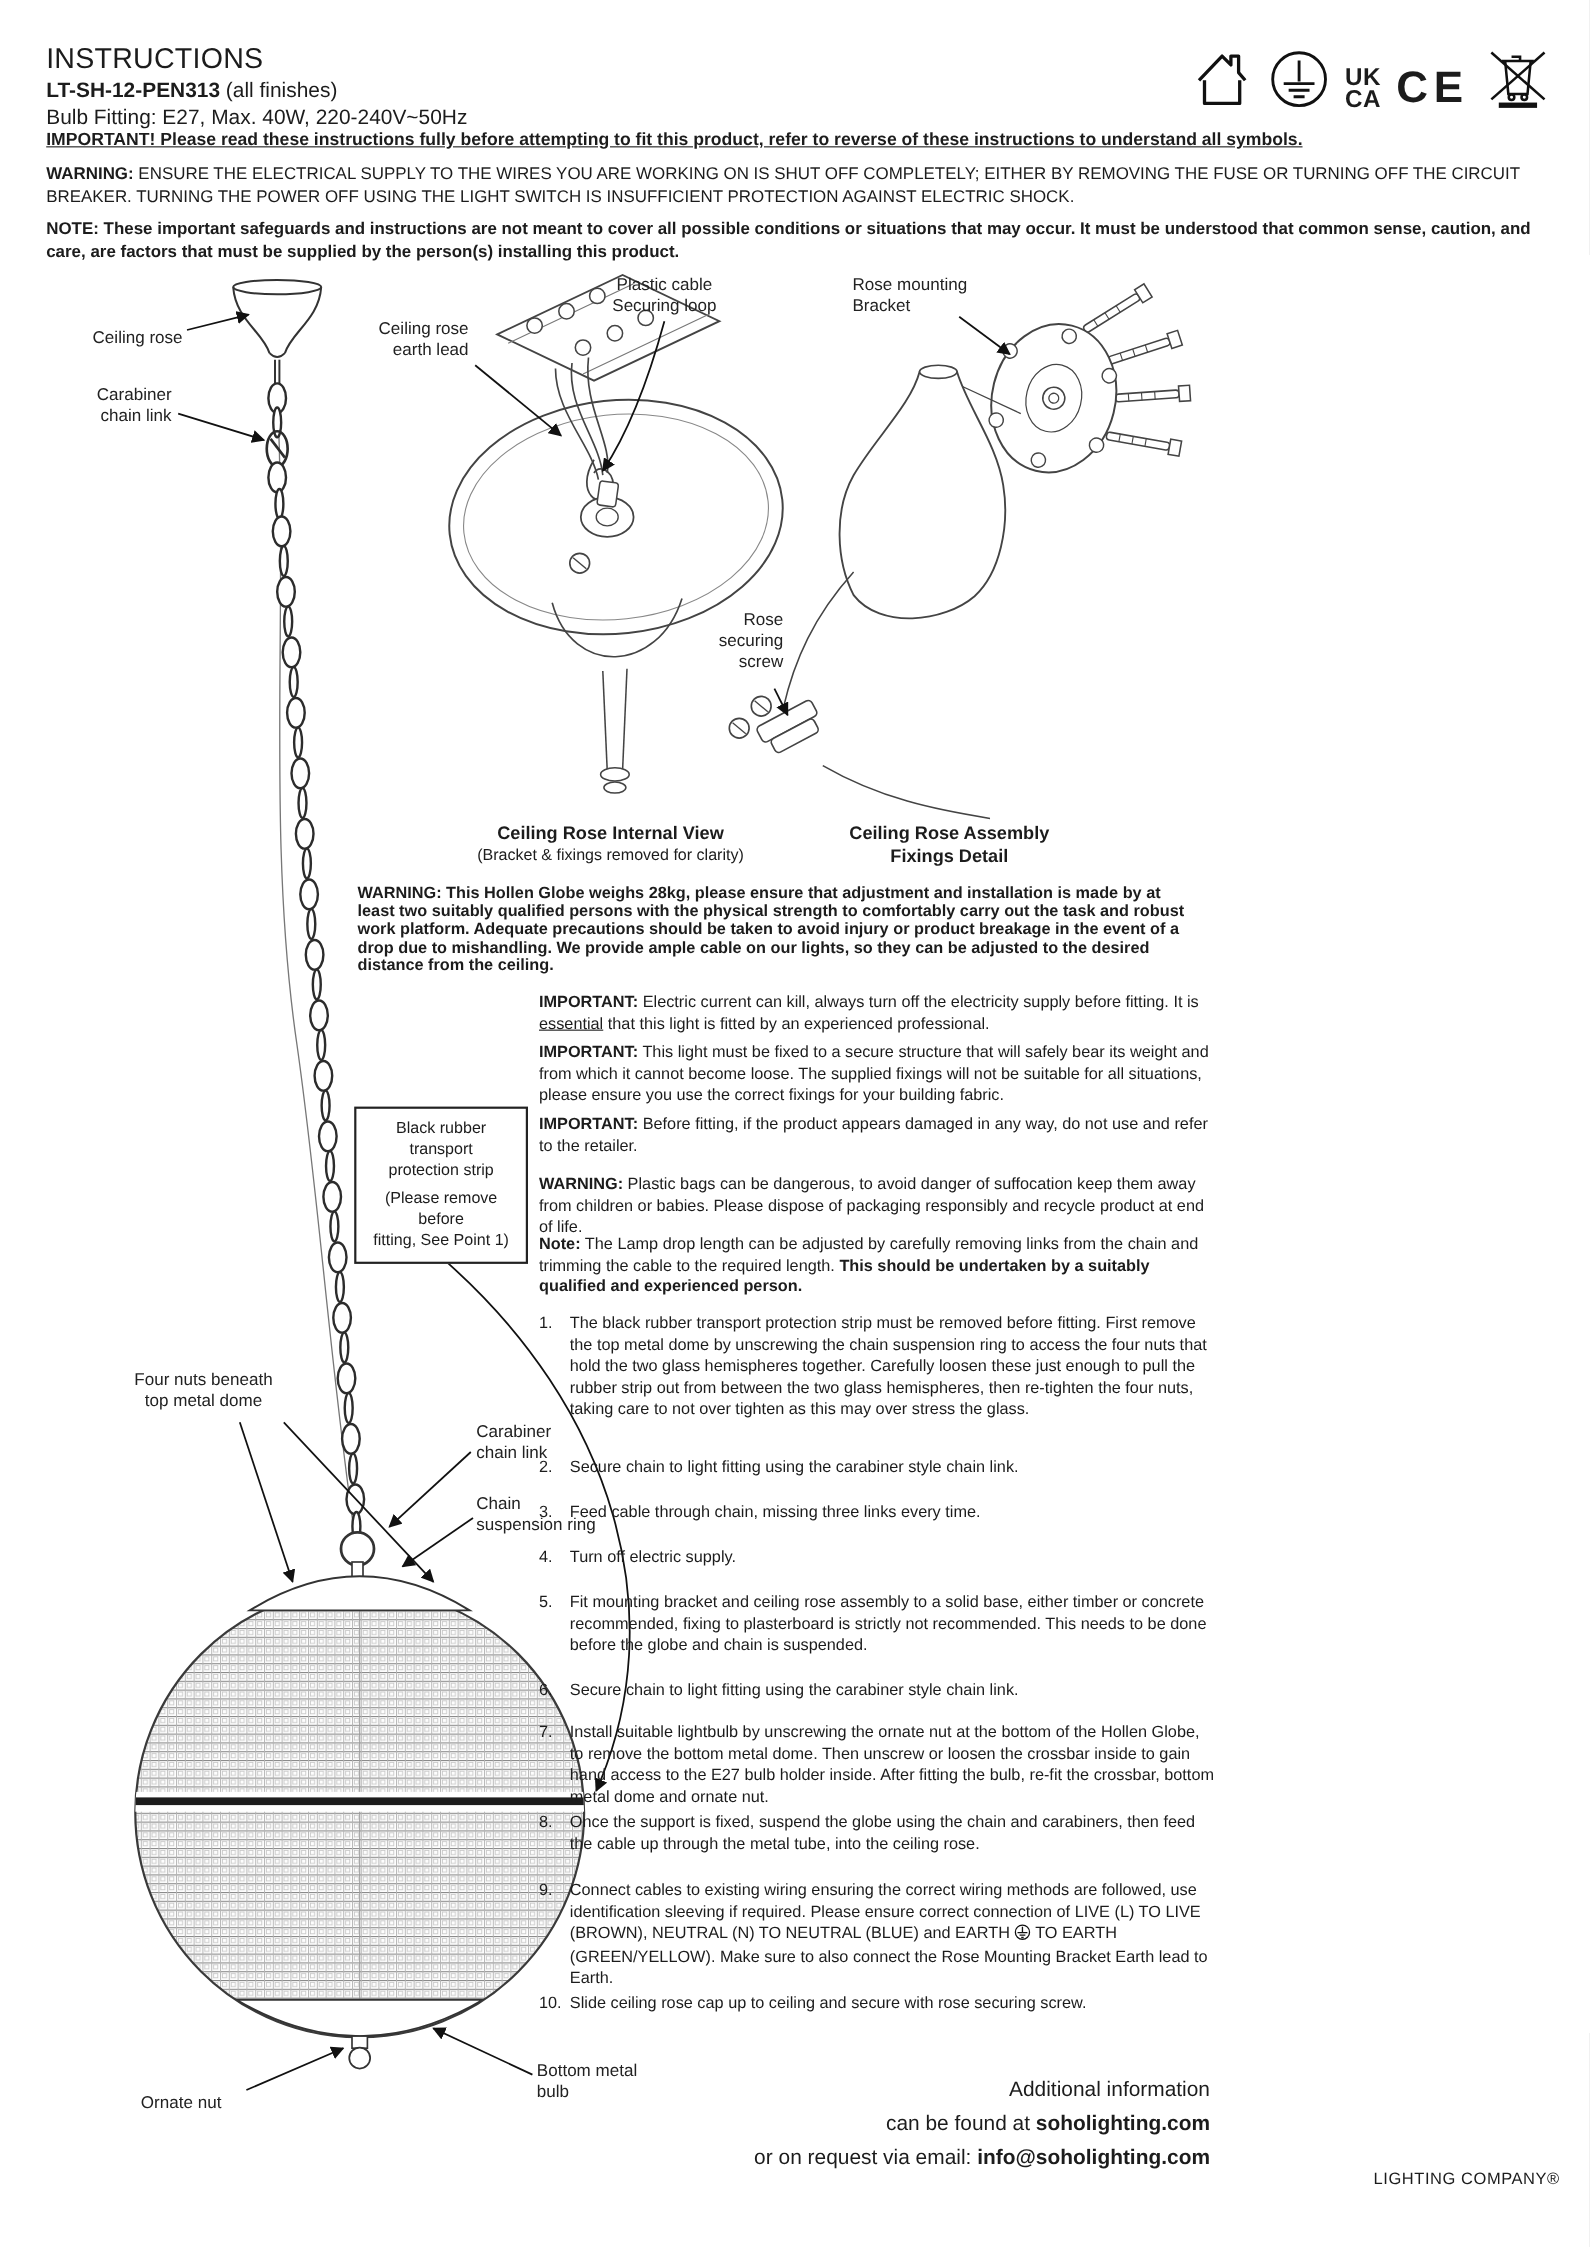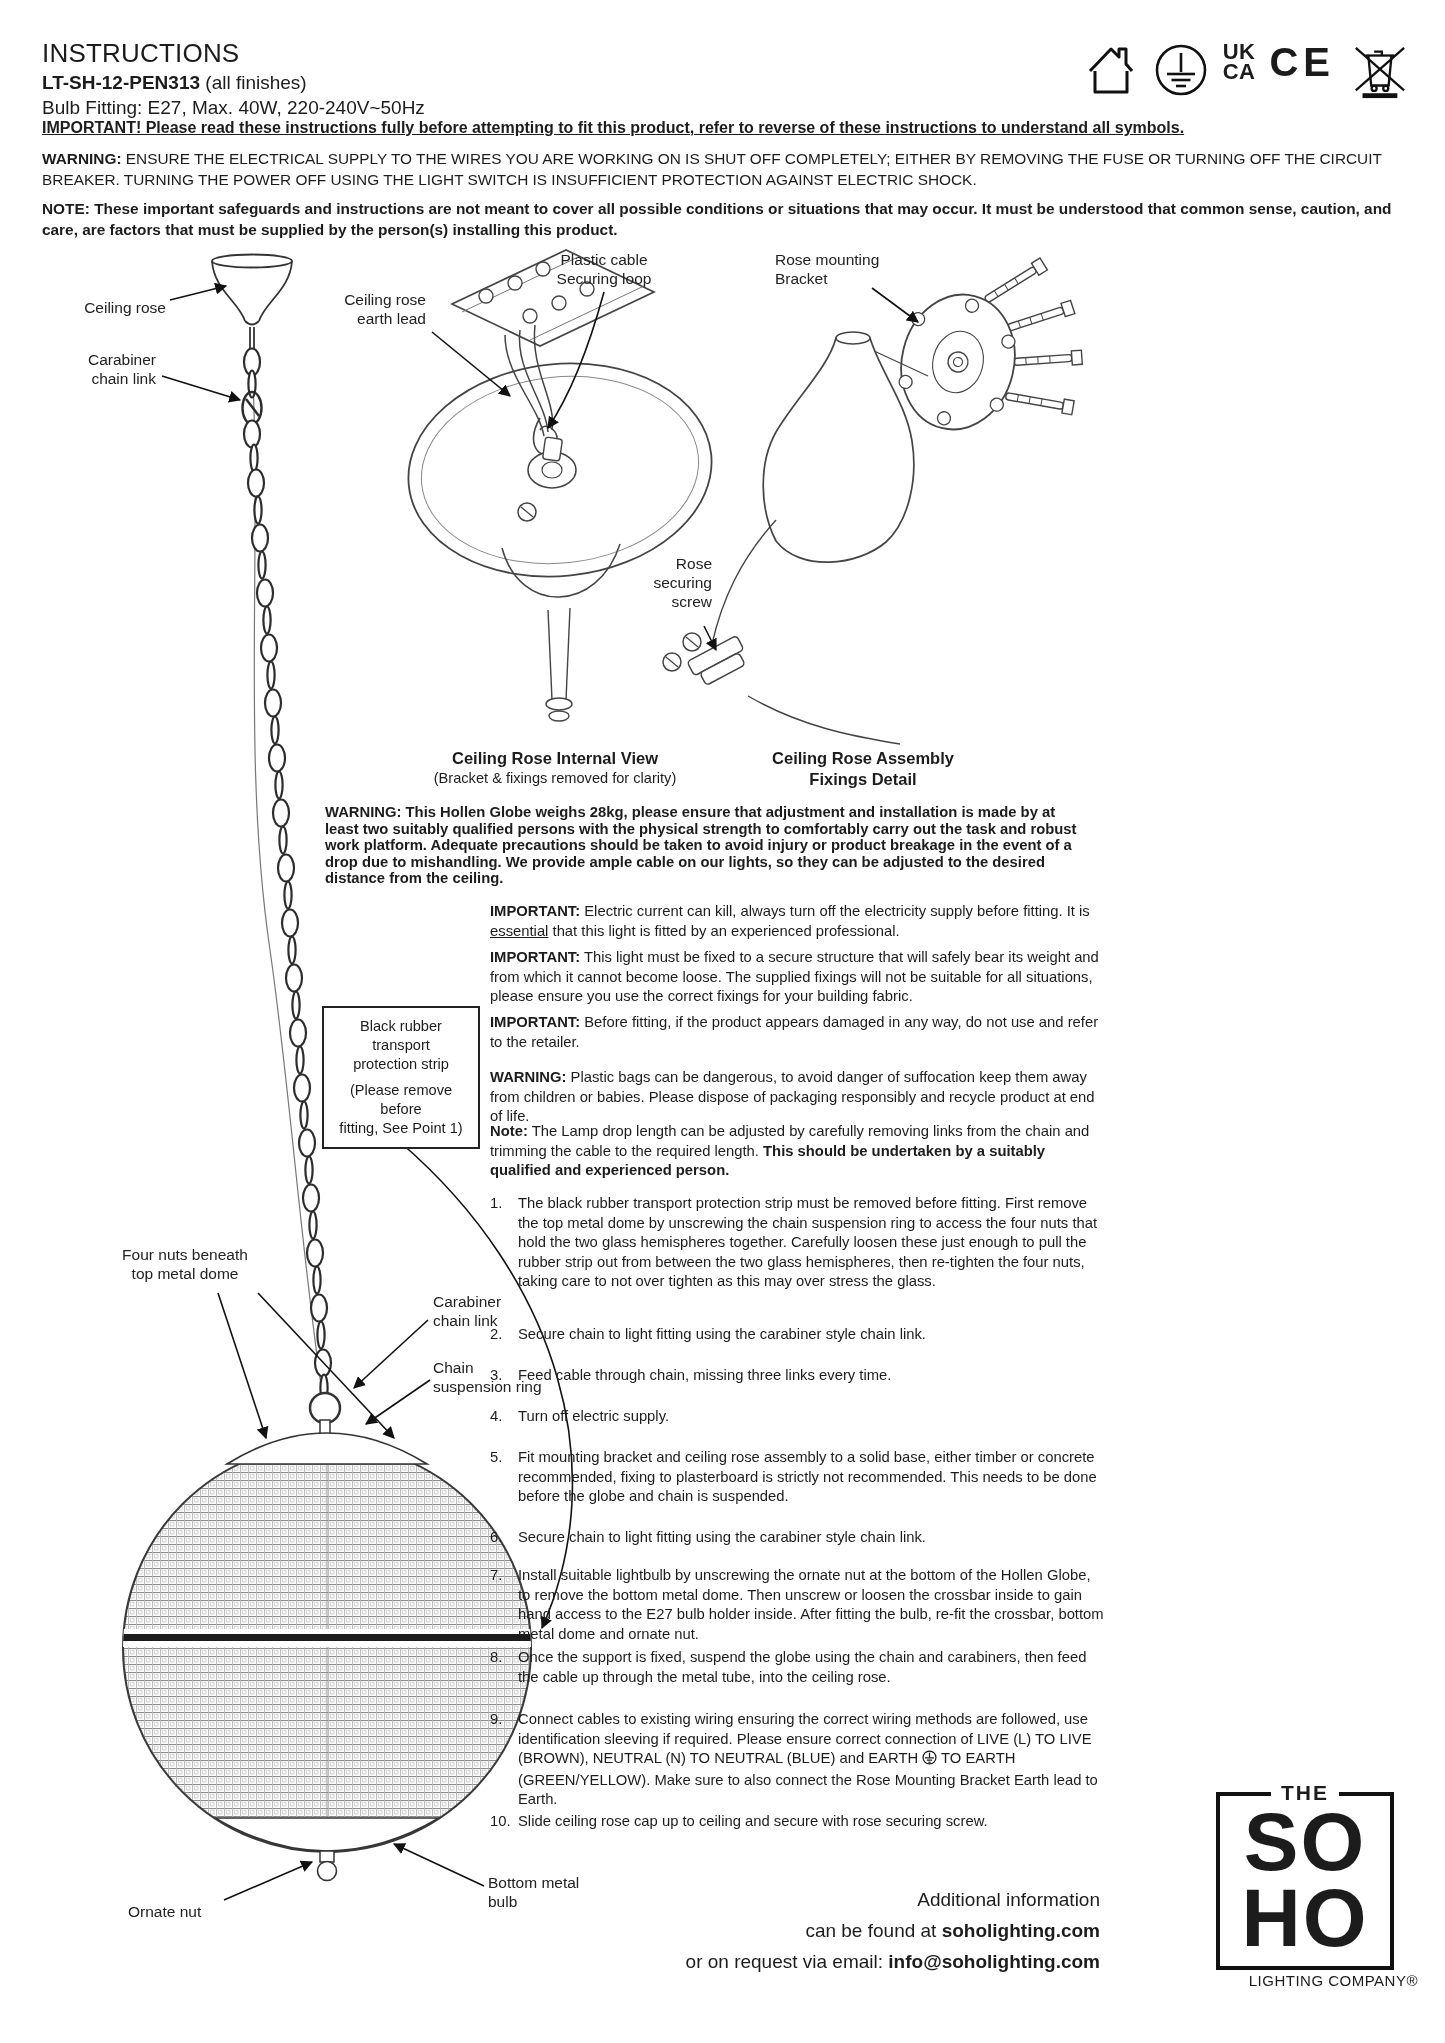--- a/index.html
+++ b/index.html
@@ -17,21 +17,21 @@
   .cap{position:absolute;text-align:center}
   .cap .c1{font-weight:bold;font-size:16.5px;line-height:21px}
   .cap .c2{font-size:14.6px;line-height:19px}
   .boxlbl{position:absolute;border:2px solid #222;text-align:center;font-size:14.6px;
           line-height:19px;padding:9px 6px;background:#fff}
   .notice{position:absolute;left:490px;width:614px;font-size:14.8px;line-height:19.5px}
   .step{position:absolute;left:490px;width:614px;display:flex;font-size:14.8px;line-height:19.5px}
   .step .num{width:28px;flex:none}
   .step .stx{flex:1}
   .gwarn{position:absolute;left:325px;width:758px;font-size:14.8px;line-height:16.5px;font-weight:bold}
-  .icons{position:absolute;top:42px;right:38px;display:flex;align-items:flex-start;gap:14px}
+  .icons{position:absolute;top:42px;right:38px;display:flex;align-items:flex-end;gap:14px}
   .icons .ic{display:flex;align-items:center;justify-content:center}
   .ukca{font-weight:800;font-size:22px;line-height:.92;letter-spacing:.5px}
   .cemark{font-weight:600;font-size:40px;letter-spacing:5px;line-height:1}
   .footer{position:absolute;left:600px;width:500px;text-align:right;font-size:19px;line-height:31px}
   .logo-box{position:absolute;left:1216px;top:1792px;width:170px;height:170px;border:4px solid #111}
   .logo-the{position:absolute;left:50%;top:-15px;transform:translateX(-50%);background:#fff;
             padding:0 10px;font-size:21px;font-weight:700;letter-spacing:2px}
   .logo-letters{position:absolute;left:0;right:0;top:8px;text-align:center;font-size:82px;
                 font-weight:700;line-height:.93;letter-spacing:2px}
   .logo-tag{position:absolute;left:1186px;top:1972px;width:232px;text-align:right;
@@ -429,22 +429,15 @@
     <span class="num">10.</span>
     <span class="stx">Slide ceiling rose cap up to ceiling and secure with rose securing screw.</span>
   </div>
 
   <div class="footer" style="top:1884px">
     <div>Additional information</div>
     <div><span>can be found at </span><span class="b">soholighting.com</span></div>
     <div><span>or on request via email: </span><span class="b">info@soholighting.com</span></div>
   </div>
 
-  <div class="logo-box">
-    <div class="logo-the">THE</div>
-    <div class="logo-letters">
-      <div>SO</div>
-      <div>HO</div>
-    </div>
-  </div>
   <div class="logo-tag">LIGHTING COMPANY®</div>
 
 </div>
 
 </body></html>

